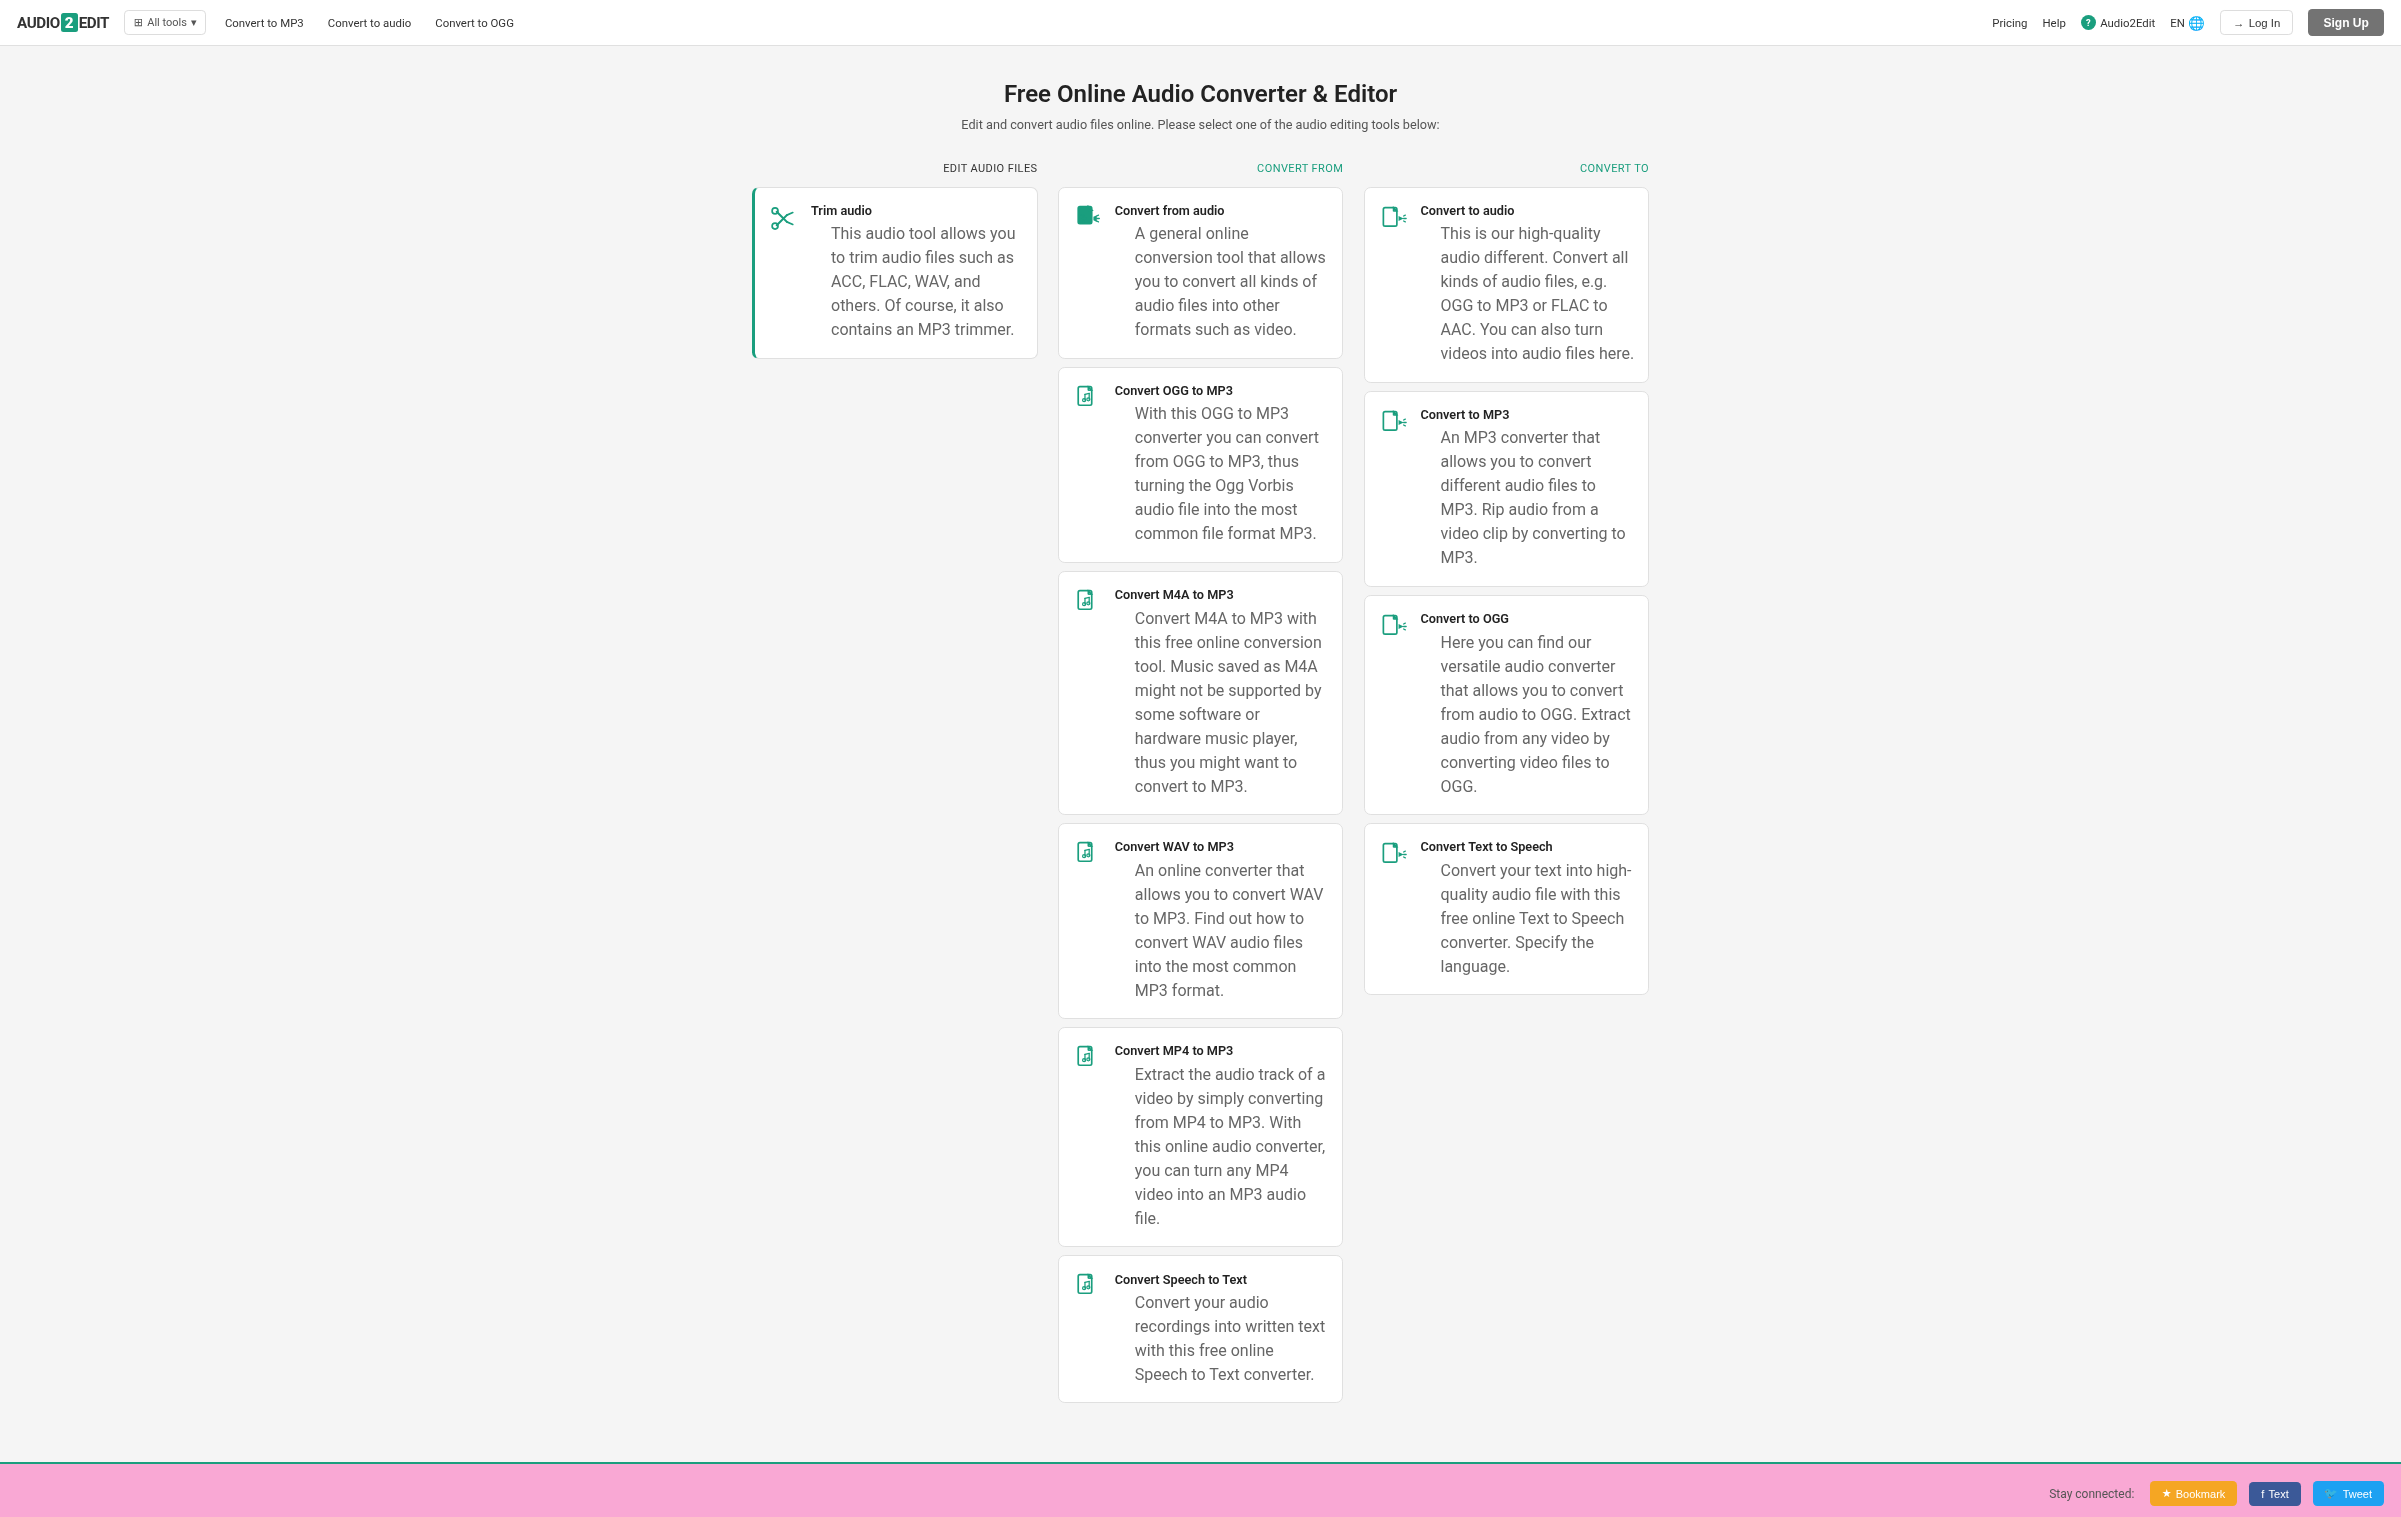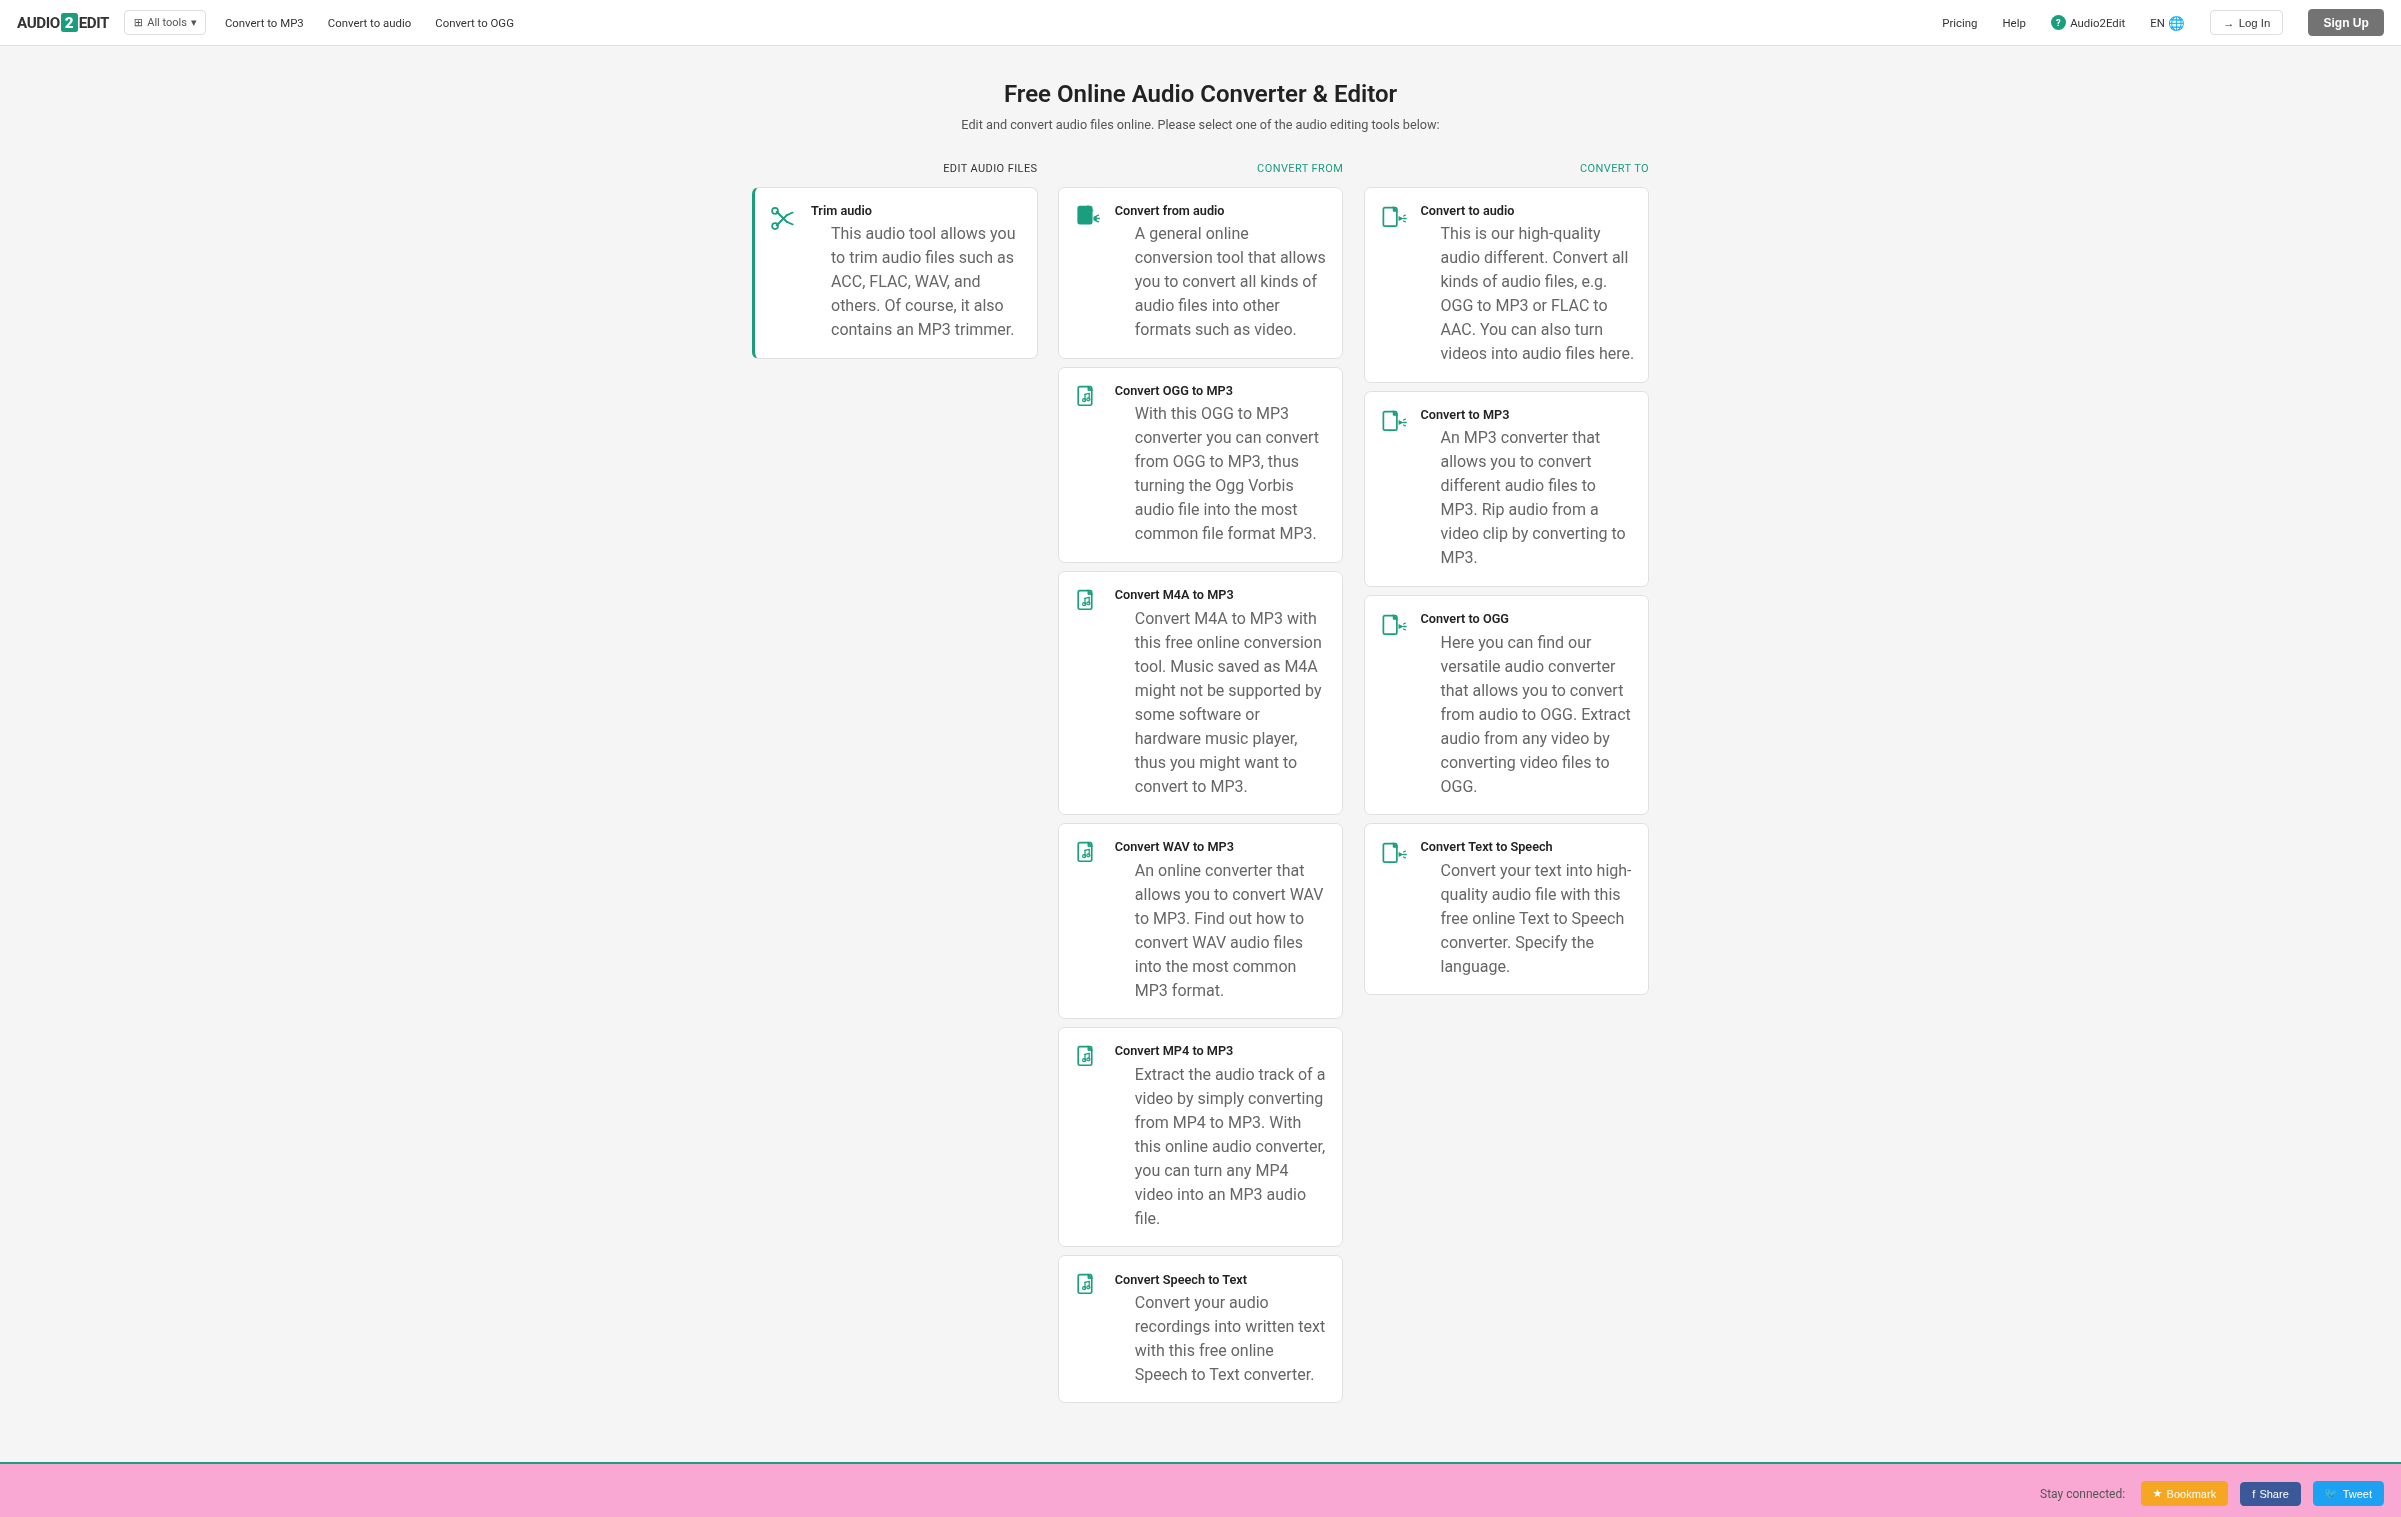--- a/index.html
+++ b/index.html
@@ -59,21 +59,21 @@
       padding: 5.1px 12px;
       font-size: 11.4px;
       color: #333;
       text-decoration: none;
       cursor: pointer;
     }
     .nav-right {
       margin-left: auto;
       display: flex;
       align-items: center;
-      gap: 25px;
+      gap: 15px;
     }
     .nav-right-link {
       font-size: 11.4px;
       color: #333;
       text-decoration: none;
       cursor: pointer;
     }
     .nav-audio2edit {
       display: flex;
       align-items: center;
@@ -541,20 +541,20 @@
 </div>
 
 <div class="footer-bar">
   <span class="stay-connected">Stay connected:</span>
   <button class="btn-bookmark">
     <span>★</span>
     <span>Bookmark</span>
   </button>
   <button class="btn-share">
     <span>f</span>
-    <span>Share</span>
+    <span>Text</span>
   </button>
   <button class="btn-tweet">
     <span>🐦</span>
     <span>Tweet</span>
   </button>
 </div>
 
 
 </body></html>

